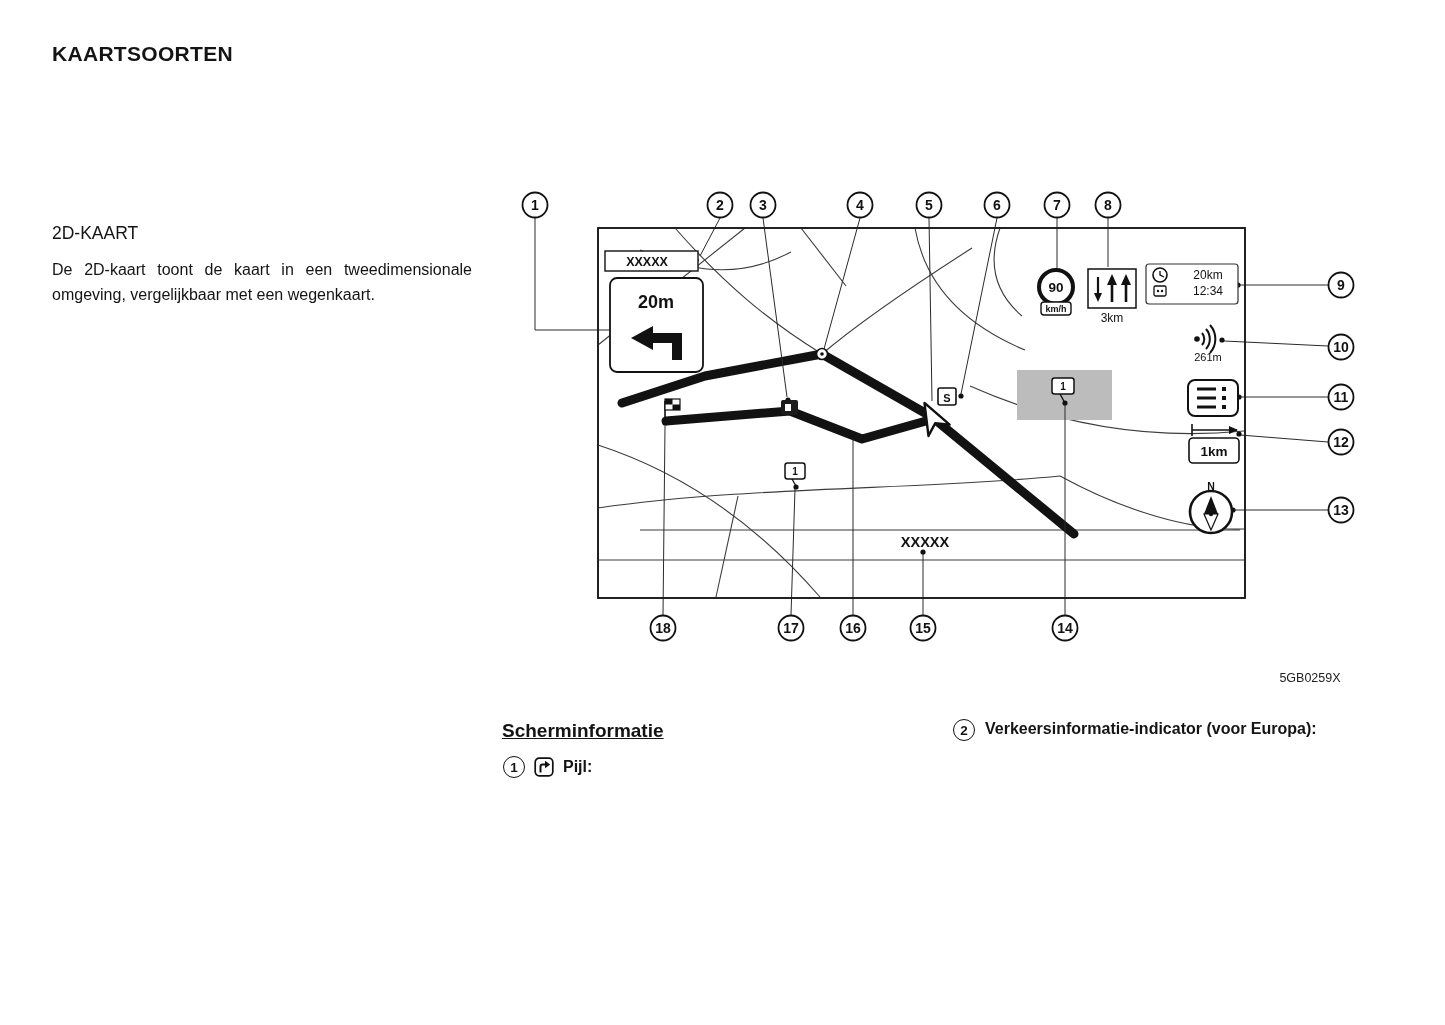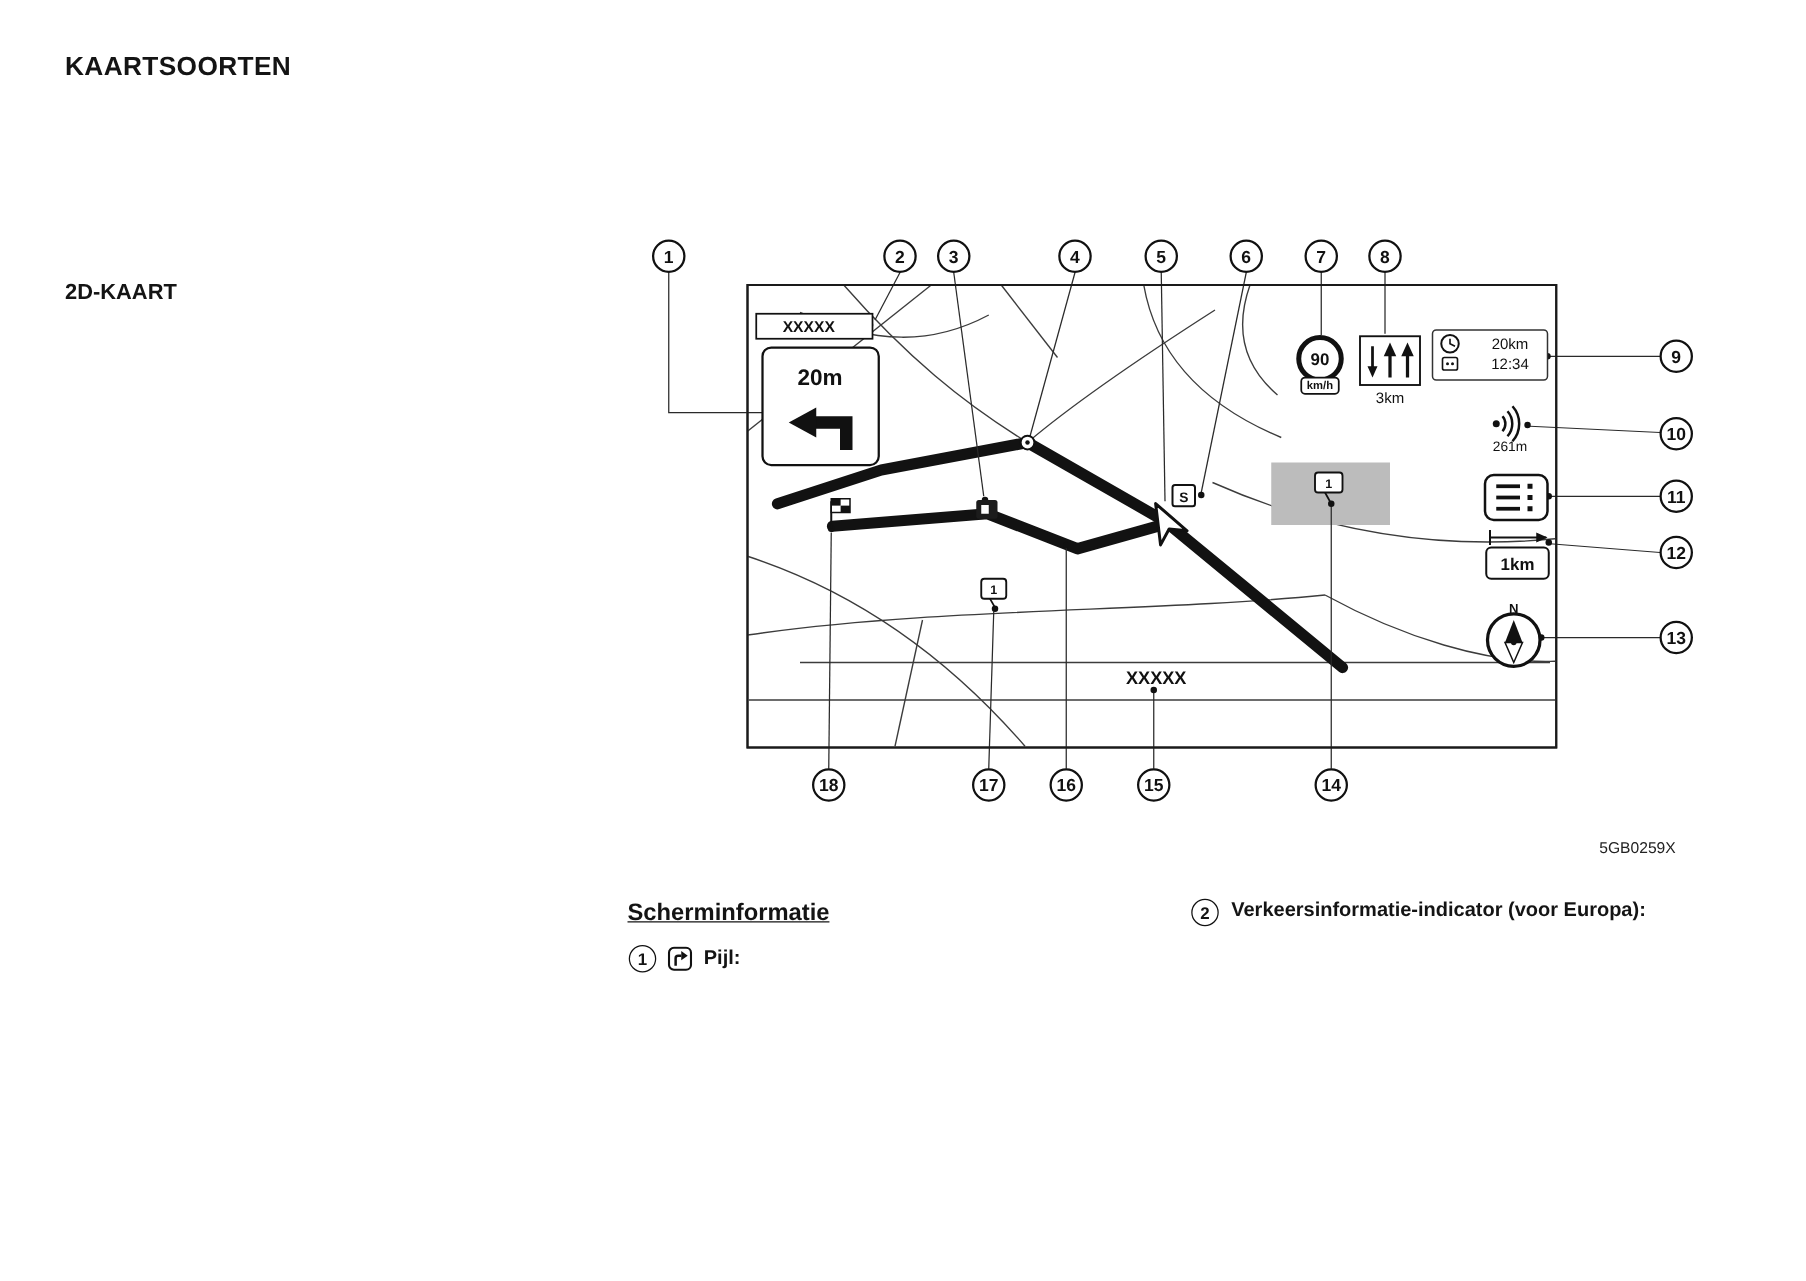--- a/index.html
+++ b/index.html
@@ -16,21 +16,21 @@
   .page-title {
     position: absolute; left: 52px; top: 42px;
     font-size: 21px; font-weight: 700; letter-spacing: 0.3px; margin: 0;
   }
   .intro {
     position: absolute; left: 52px; top: 138px; width: 420px;
     font-size: 16px; line-height: 24.5px; text-align: justify; margin: 0;
   }
   .h2d {
     position: absolute; left: 52px; top: 223px;
-    font-size: 17.5px; font-weight: 700; margin: 0;
+    font-size: 17.5px; font-weight: 400; margin: 0;
   }
   .p2d {
     position: absolute; left: 52px; top: 258px; width: 420px;
     font-size: 16px; line-height: 24.5px; text-align: justify; margin: 0;
   }
   .figure { position: absolute; left: 500px; top: 190px; width: 870px; height: 460px; }
   .figure-code {
     position: absolute; left: 1258px; top: 671px; width: 104px;
     text-align: center; font-size: 12.5px; color: #222;
   }
@@ -94,20 +94,21 @@
 </style>
 </head>
 <body>
 
 <div class="page">
 
   <h1 class="page-title">KAARTSOORTEN</h1>
 
 
   <h2 class="h2d">2D-KAART</h2>
+  <p class="p2d">De 2D-kaart toont de kaart in een tweedimensionale omgeving, vergelijkbaar met een wegenkaart.</p>
 
   <div class="figure">
     <svg width="870" height="460" viewBox="0 0 870 460">
 
       <rect x="98" y="38" width="647" height="370" fill="#ffffff" stroke="#1a1a1a" stroke-width="1.6"></rect>
 
       <g stroke="#3c3c3c" stroke-width="1.1" fill="none">
         <path d="M98,155 L245,38"></path>
         <path d="M175,38 C225,95 270,132 322,164"></path>
         <path d="M98,255 C190,285 262,340 320,407"></path>

